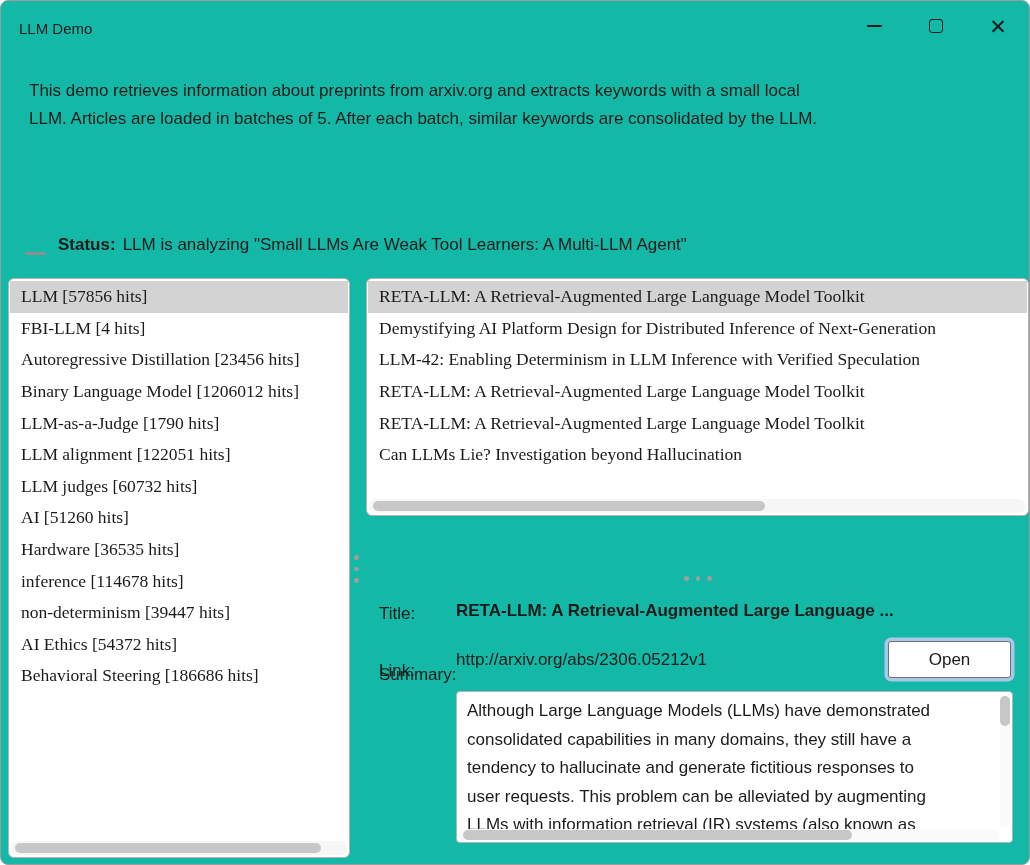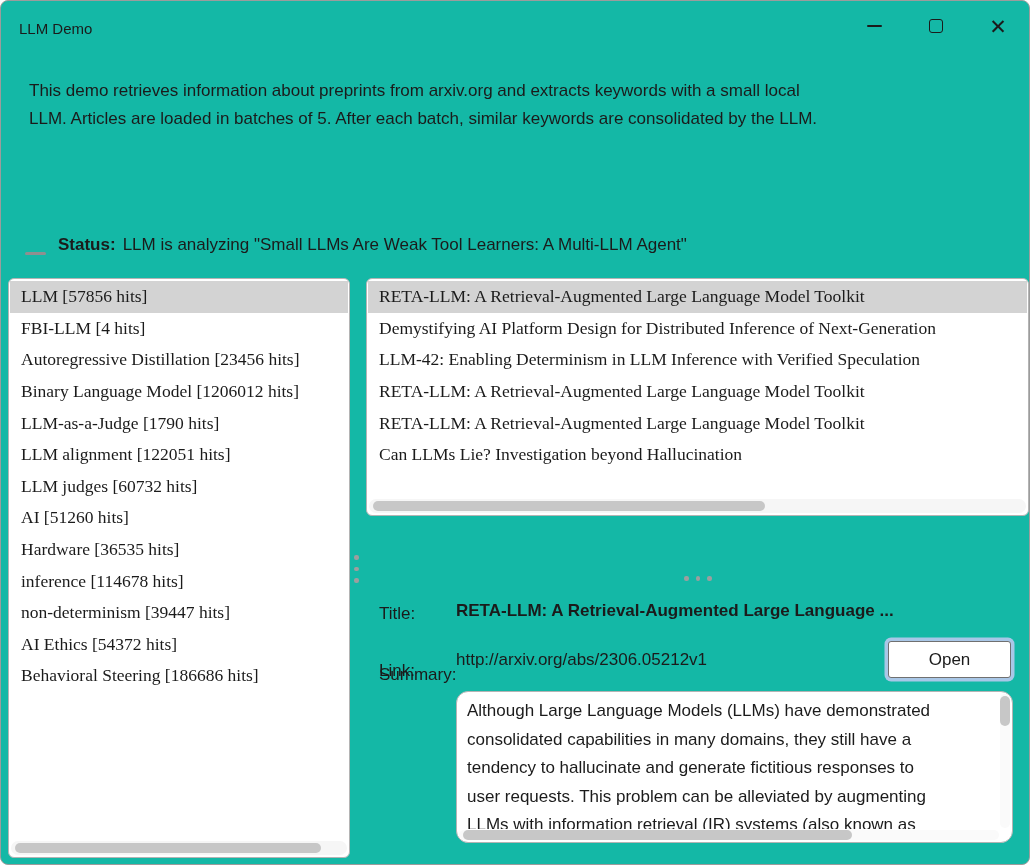--- a/index.html
+++ b/index.html
@@ -47,21 +47,21 @@
   .dlabel{position:absolute;left:378px;font-size:17px;}
   .dvalue{position:absolute;left:455px;font-size:17px;white-space:nowrap;}
   .title-label{top:603px;}
   .title-value{top:600px;font-weight:bold;max-width:555px;overflow:hidden;}
   .link-label{top:649px;margin-top:11px;}
   .link-value{top:649px;}
   .summary-label{top:664px;}
 
   .open-btn{position:absolute;left:887px;top:640px;width:123px;height:37px;background:#ffffff;border:1px solid #707070;border-radius:3px;box-shadow:0 0 0 3.5px #a9c7e7;font-family:"Liberation Sans",sans-serif;font-size:17px;color:#1b1b1b;cursor:default;}
 
-  .summary-box{position:absolute;left:455px;top:690px;width:557px;height:152px;background:#ffffff;border:1px solid #b4b4b4;border-radius:12px;box-sizing:border-box;overflow:hidden;}
+  .summary-box{position:absolute;left:455px;top:690px;width:557px;height:152px;background:#ffffff;border:1px solid #b4b4b4;border-radius:4px;box-sizing:border-box;overflow:hidden;}
   .summary-lines{position:absolute;left:10px;top:5px;right:14px;bottom:13px;overflow:hidden;}
   .sline{font-size:17px;line-height:28.5px;white-space:nowrap;}
   .vscroll{position:absolute;top:2px;right:2px;bottom:14px;width:10px;background:#fafafa;border-radius:5px;}
   .vscroll .vthumb{position:absolute;top:2px;left:0;width:10px;height:30px;background:#c7c7c7;border-radius:5px;}
   .hscroll2{position:absolute;left:2px;right:13px;bottom:2px;height:10px;background:#fafafa;border-radius:5px;}
   .hscroll2 .hthumb{position:absolute;left:4px;top:0;height:10px;width:72%;background:#c7c7c7;border-radius:5px;}
 </style>
 </head>
 <body>
 

